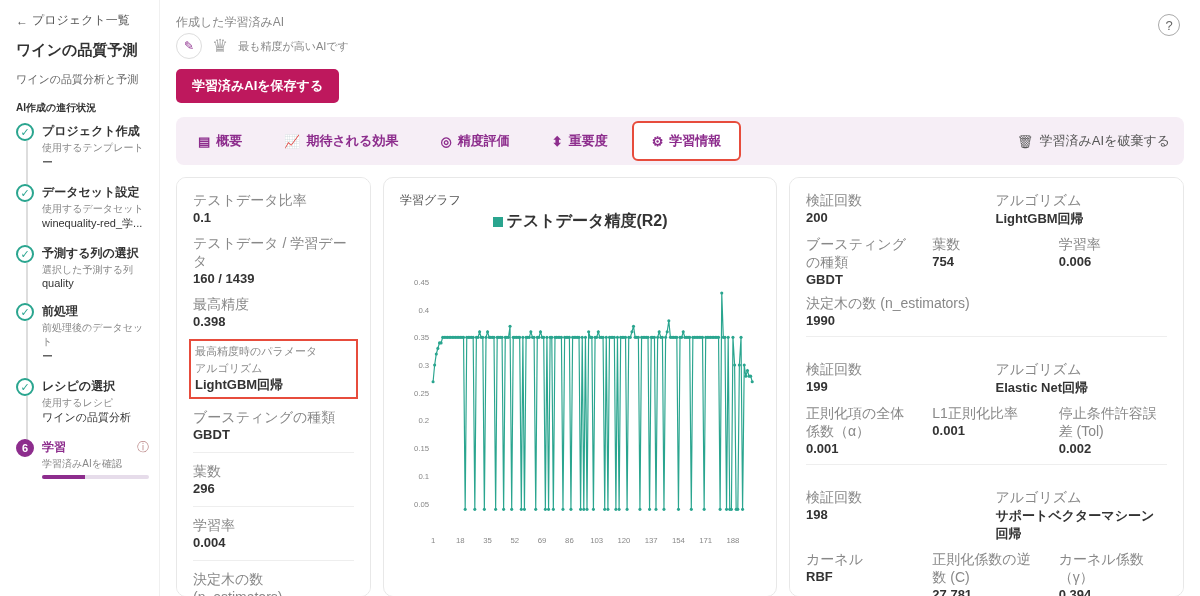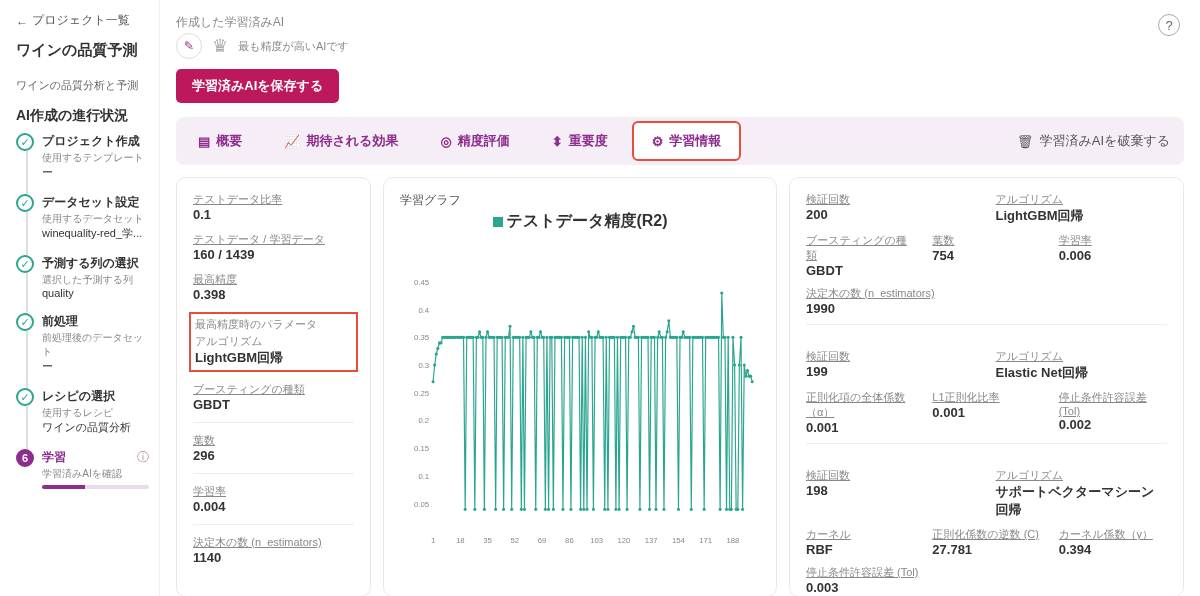--- a/index.html
+++ b/index.html
@@ -1,22 +1,22 @@
 <!DOCTYPE html>
 <html><head>
 <meta charset="utf-8">
 <style>
 * { box-sizing: border-box; margin: 0; padding: 0; }
 body { font-family: -apple-system, "Hiragino Sans", sans-serif; background: #fff; color: #333; font-size: 13px; width: 1200px; height: 596px; overflow: hidden; }
 .page { display: flex; height: 100%; }
 .sidebar { width: 160px; padding: 12px 10px 12px 16px; border-right: 1px solid #f0f0f0; flex-shrink: 0; }
 .back { font-size: 12px; color: #555; display: flex; align-items: center; gap: 4px; margin-bottom: 12px; cursor: pointer; }
-.sb-title { font-size: 15px; font-weight: 700; margin-bottom: 18px; }
+.sb-title { font-size: 15px; font-weight: 700; margin-bottom: 12px; }
 .sb-sub { font-size: 11px; color: #666; margin-bottom: 14px; }
-.sb-sec { font-size: 14px; font-weight: 700; margin-bottom: 8px; }
+.sb-sec { font-size: 10px; font-weight: 700; margin-bottom: 8px; }
 .step { display: flex; gap: 8px; margin-bottom: 4px; position: relative; }
 .step-icon { width: 18px; height: 18px; border-radius: 50%; border: 2px solid #2aa58f; display: flex; align-items: center; justify-content: center; flex-shrink: 0; color: #2aa58f; font-size: 11px; background: #fff; position: relative; z-index: 1; }
 .step-icon.active { background: #8d2d8d; border-color: #8d2d8d; color: #fff; font-weight: 700; }
 .step::after { content: ""; position: absolute; left: 10px; top: 18px; width: 2px; height: calc(100% - 12px); background: #ddd; }
 .step:last-of-type::after { display: none; }
 .step-body { flex: 1; padding-bottom: 10px; }
 .step-t { font-size: 12px; font-weight: 700; color: #333; }
 .step-t.active { color: #8d2d8d; }
 .step-s { font-size: 10px; color: #888; margin-top: 1px; }
 .step-v { font-size: 11px; color: #333; }
@@ -38,21 +38,21 @@
 .tabbar .spacer { flex: 1; }
 .discard { display: flex; align-items: center; gap: 6px; color: #555; font-size: 13px; padding: 0 10px; cursor: pointer; }
 .cols { display: flex; gap: 12px; margin-top: 12px; height: 420px; }
 .card { background: #fff; border: 1px solid #e8e8e8; border-radius: 10px; padding: 14px 16px; overflow-y: auto; }
 .card::-webkit-scrollbar { width: 5px; }
 .card::-webkit-scrollbar-thumb { background: #ccc; border-radius: 3px; }
 .c-left { width: 195px; flex-shrink: 0; }
 .c-mid { flex: 1; display: flex; flex-direction: column; overflow: hidden; }
 .c-right { width: 395px; flex-shrink: 0; }
 .kv { margin-bottom: 10px; }
-.kv .k { font-size: 11px; color: #888; text-decoration: underline; }
+.kv .k { font-size: 14px; color: #888; }
 .kv .v { font-size: 13px; font-weight: 600; color: #333; }
 .hl-box { border: 2px solid #e74c3c; padding: 3px 4px; margin: 2px -4px 10px; }
 .hr { border: none; border-top: 1px solid #eee; margin: 6px 0 10px; }
 .chart-title { font-size: 12px; color: #555; margin-bottom: 2px; }
 .legend { font-size: 16px; font-weight: 700; text-align: center; }
 .legend .sq { display: inline-block; width: 10px; height: 10px; background: #2aa58f; vertical-align: middle; margin-right: 4px; }
 .chart-wrap { flex: 1; position: relative; }
 .trials { display: flex; flex-direction: column; gap: 14px; }
 .trial { }
 .trial-row { display: flex; gap: 18px; margin-bottom: 8px; }

